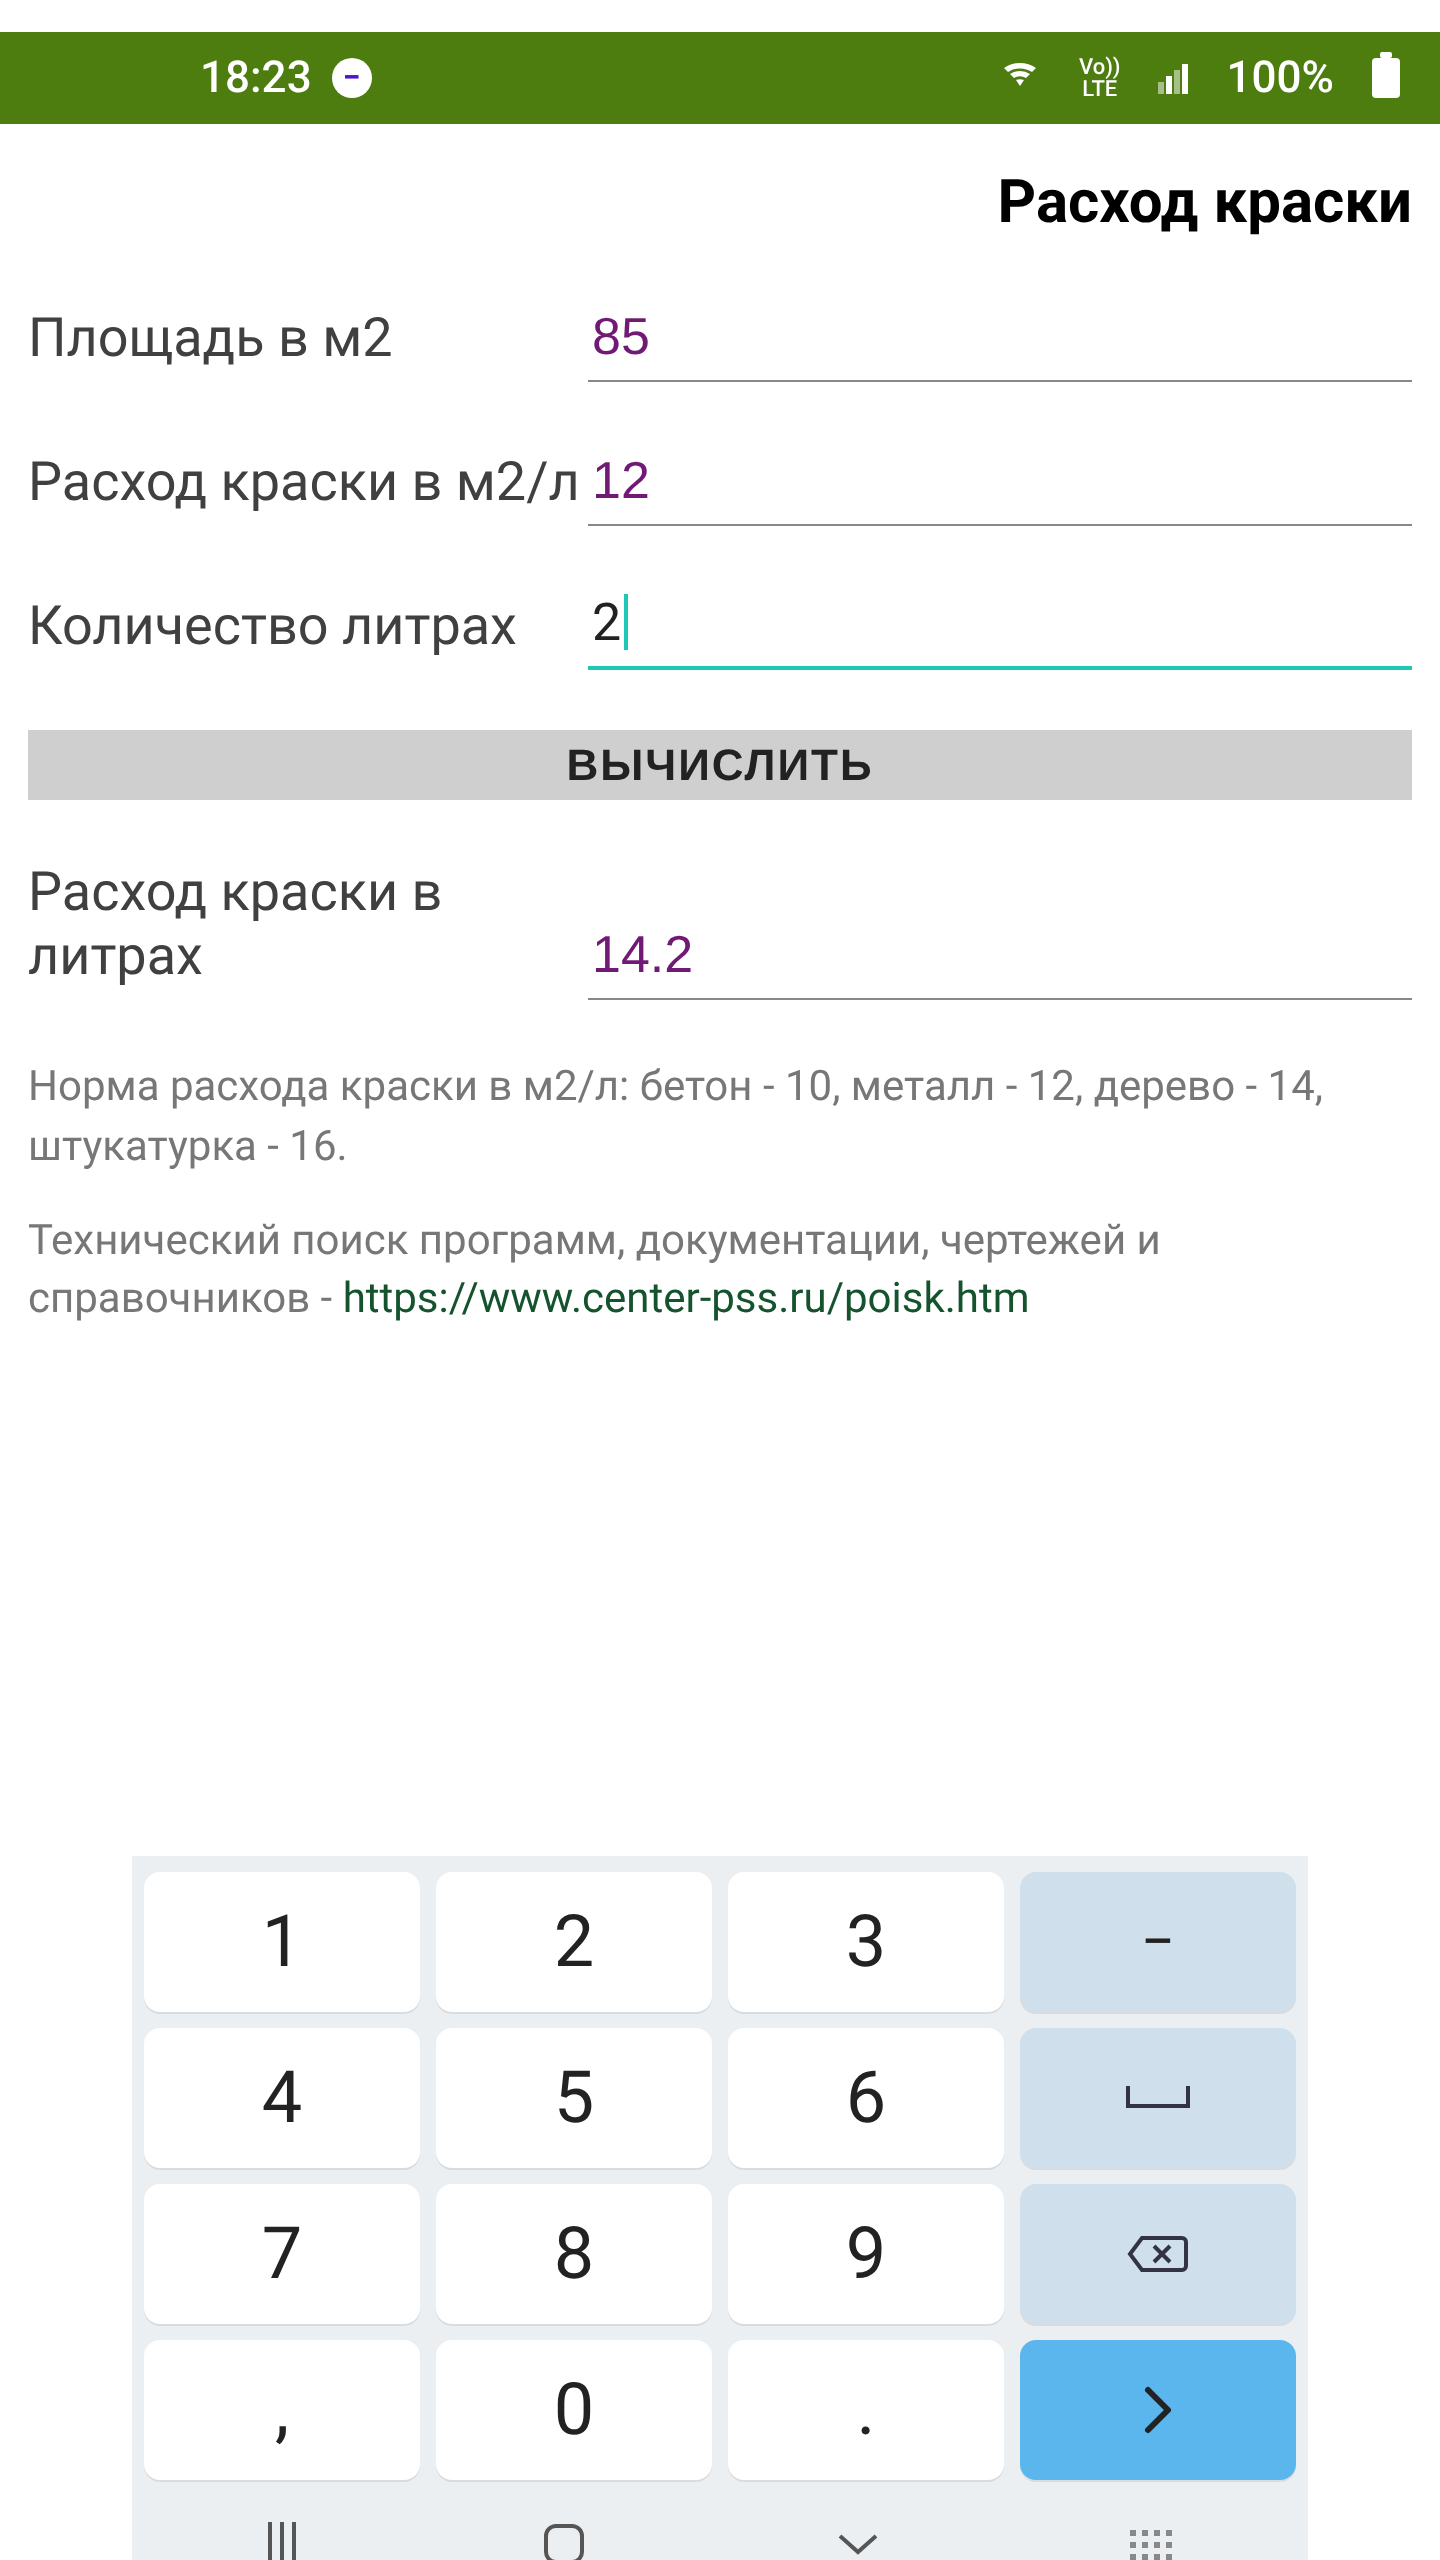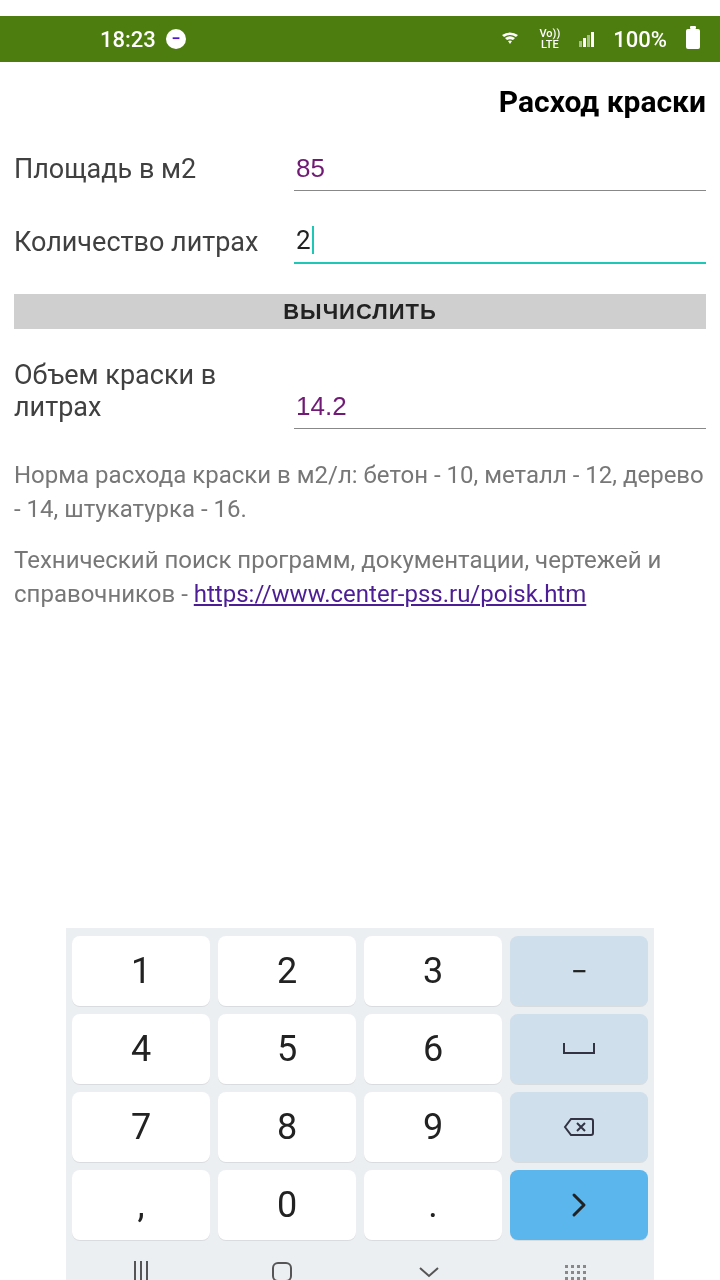--- a/index.html
+++ b/index.html
@@ -41,22 +41,22 @@
     width: 100%; border-bottom: 2px solid #1ec7b6;
     font-size: 26px; padding: 4px 2px 6px; color: #222;
   }
 
   .calc-btn {
     width: 100%; height: 35px; background: #cfcfcf; border: none;
     font-size: 22px; font-weight: 600; letter-spacing: 1px; color: #222;
     margin: 0 0 30px;
   }
 
-  .note { font-size: 24px; color: #777; line-height: 1.4; margin-bottom: 18px; }
-  .link { color: #4c1d95; text-decoration: underline; }
+  .note { font-size: 21px; color: #777; line-height: 1.4; margin-bottom: 18px; }
+  .link { color: #14532d; }
 
   
   .keypad {
     position: absolute; left: 66px; right: 66px; bottom: 0;
     background: #eceff2; padding: 8px 6px 0;
   }
   .krow { display: flex; gap: 8px; margin-bottom: 8px; }
   .key {
     flex: 1; height: 70px; background: #fff; border-radius: 8px;
     display: flex; align-items: center; justify-content: center;
@@ -105,34 +105,38 @@
   </div>
 
   <div class="content">
     <div class="title">Расход краски</div>
 
     <div class="row">
       <div class="label">Площадь в м2</div>
       <div class="field"><input class="input" value="85" style=""></div>
     </div>
 
+    <div class="row">
+      <div class="label">Расход краски в м2/л</div>
+      <div class="field"><input class="input" value="12" style=""></div>
+    </div>
 
     <div class="row">
       <div class="label">Количество литрах</div>
       <div class="field">
         <div class="field-focused">
           <span>2</span><span class="caret"></span>
         </div>
       </div>
     </div>
 
     <button class="calc-btn">ВЫЧИСЛИТЬ</button>
 
     <div class="row">
-      <div class="label">Объем краски в литрах</div>
+      <div class="label">Расход краски в литрах</div>
       <div class="field"><input class="input" value="14.2" style=""></div>
     </div>
 
     <div class="note">Норма расхода краски в м2/л: бетон - 10, металл - 12, дерево - 14, штукатурка - 16.</div>
 
     <div class="note">
       <span>Технический поиск программ, документации, чертежей и справочников - </span><a class="link">https://www.center-pss.ru/poisk.htm</a>
     </div>
   </div>
 

